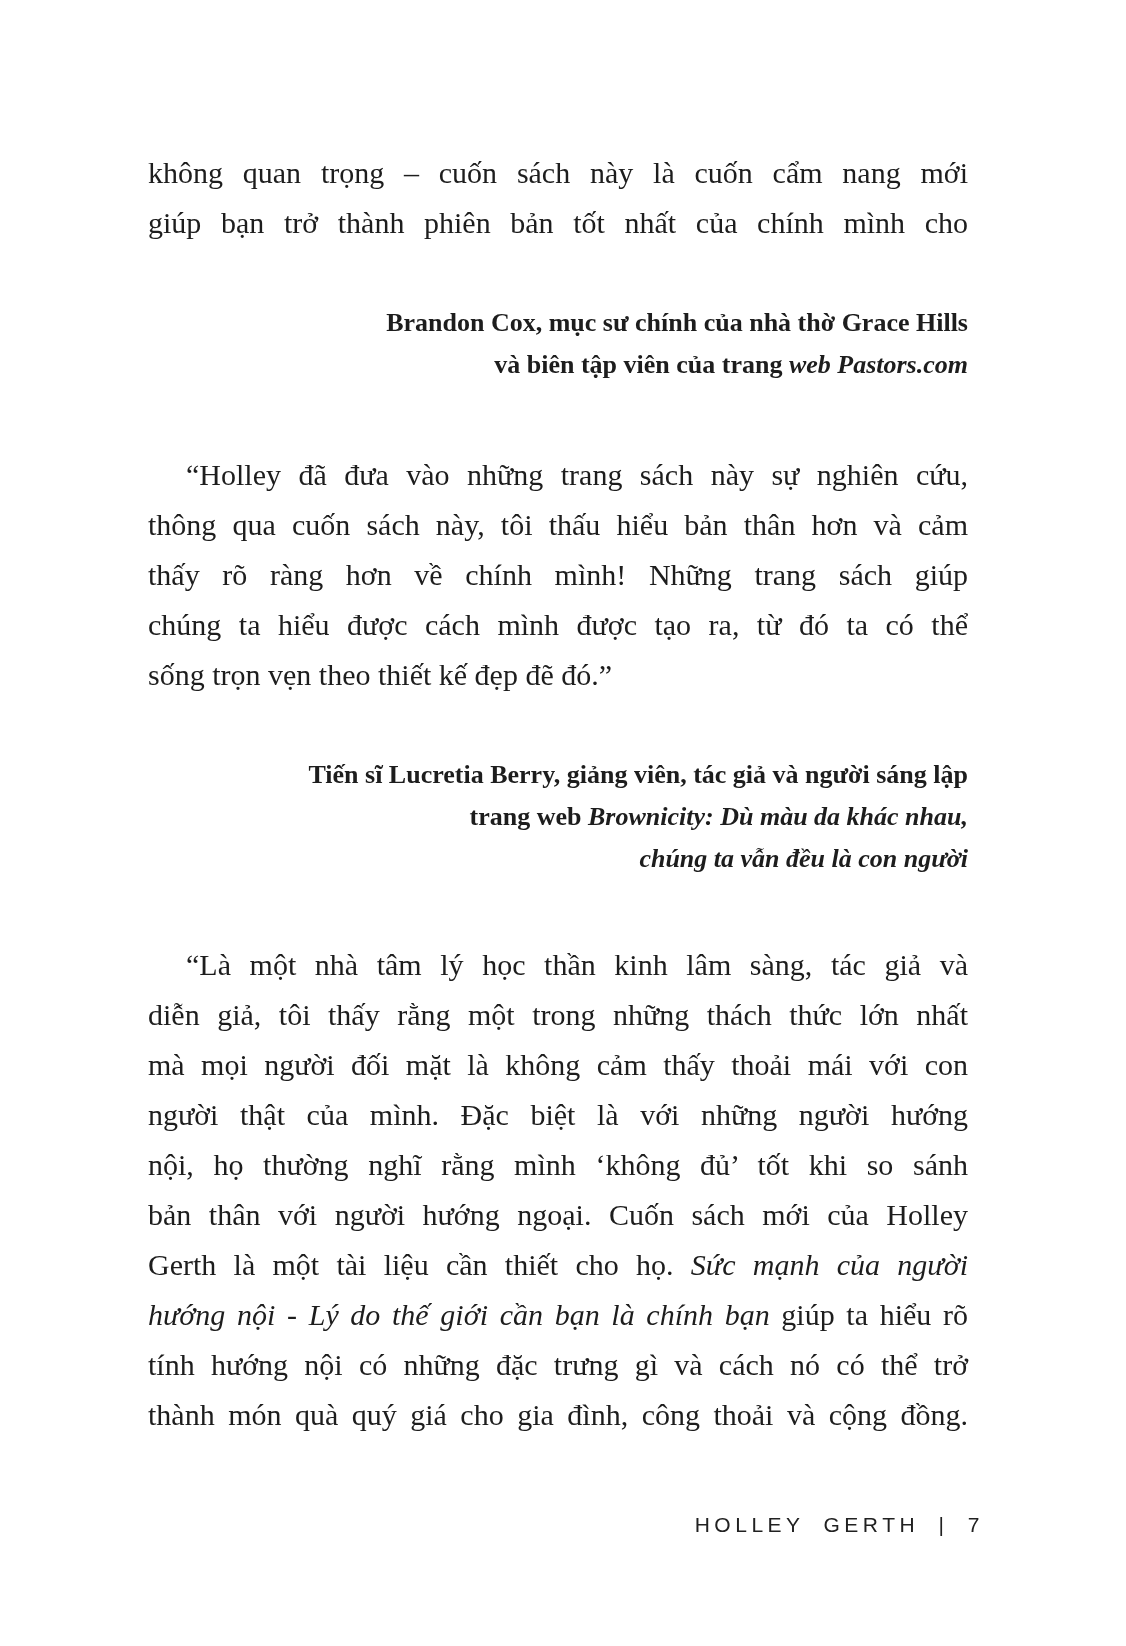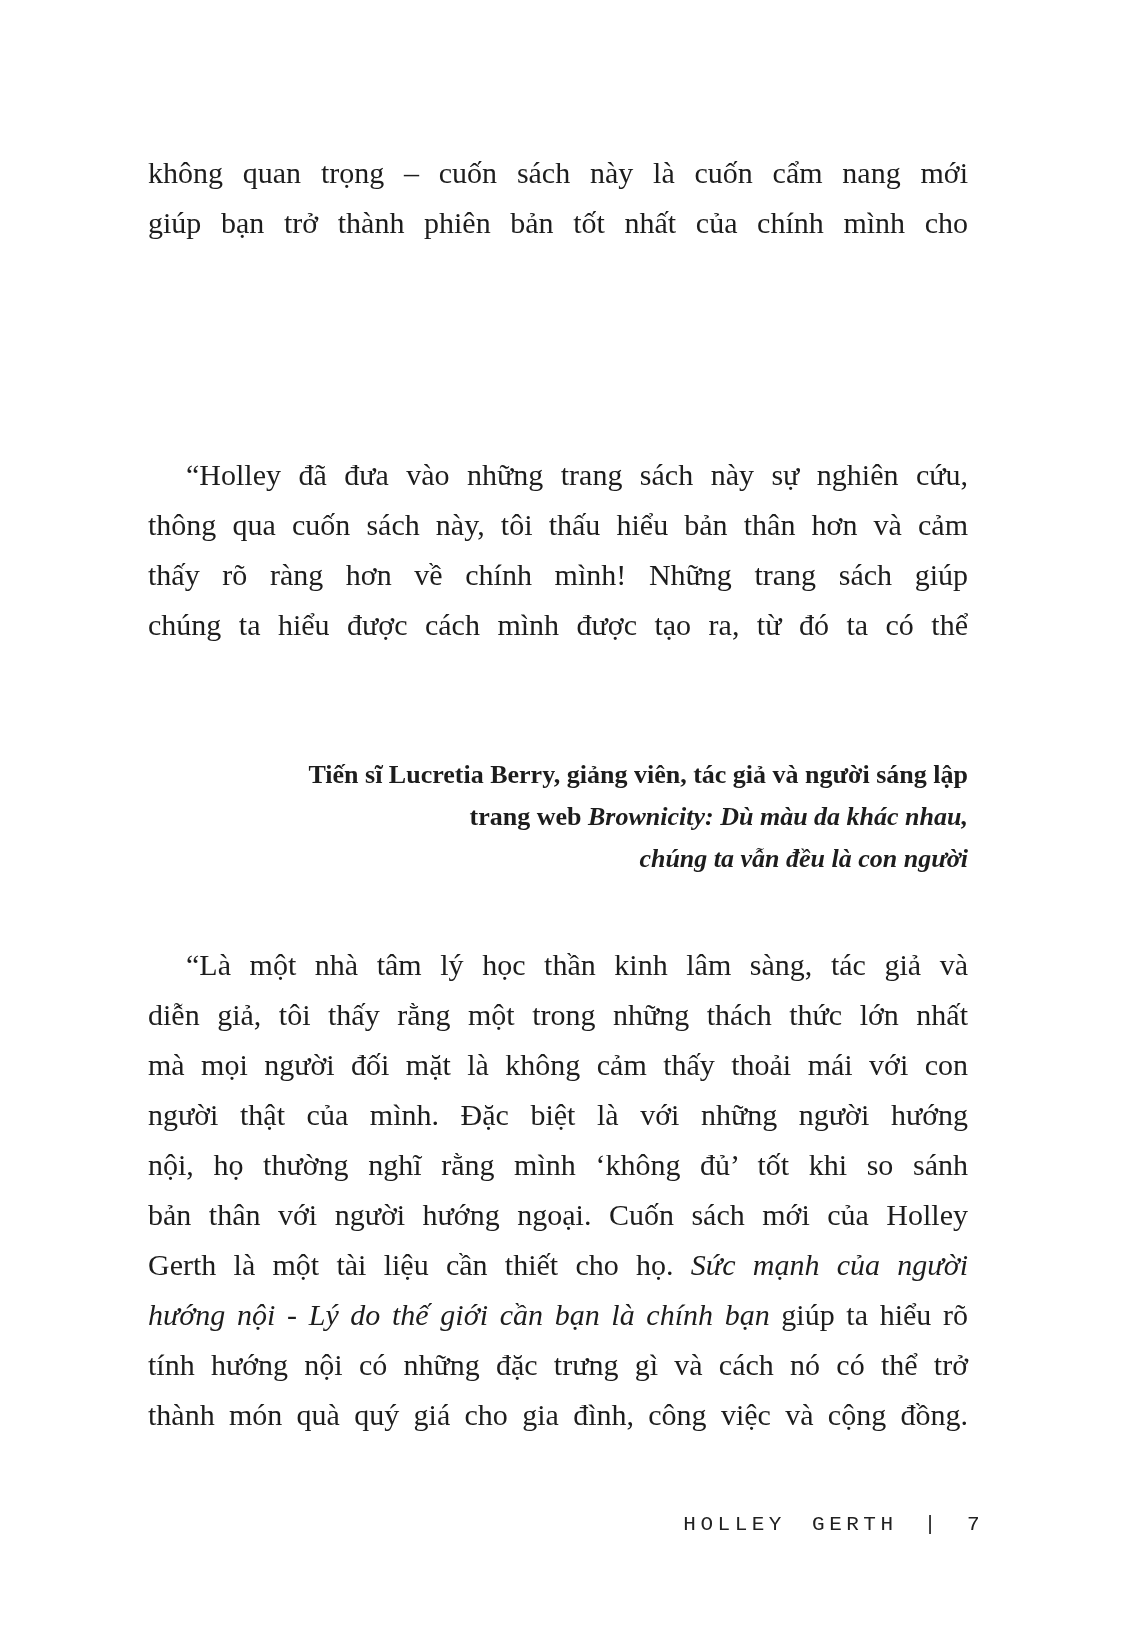--- a/index.html
+++ b/index.html
@@ -50,61 +50,66 @@
   
   [data-section="quote-1"]       { top: 140px; }
   [data-section="attribution-1"] { top: 294px; }
   [data-section="quote-2"]       { top: 442px; }
   [data-section="attribution-2"] { top: 746px; }
   [data-section="quote-3"]       { top: 932px; }
   .page-footer {
     position: absolute;
     top: 1504px;
     right: 154px;
-    font-family: Liberation Mono, monospace;
+    font-family: Liberation Sans, sans-serif;
     font-size: 21px;
     line-height: 26px;
     letter-spacing: 4.5px;
     word-spacing: 9px;
     color: #212121;
     white-space: nowrap;
   }
 </style>
 </head>
 <body>
 
 <div class="page">
 
   <section class="quote" data-section="quote-1">
       <div class="line"><span>không quan trọng – cuốn sách này là cuốn cẩm nang mới</span></div>
       <div class="line"><span>giúp bạn trở thành phiên bản tốt nhất của chính mình cho</span></div>
     </section>
 
+  <section class="attribution" data-section="attribution-1">
+      <div class="line"><span>Brandon Cox, mục sư chính của nhà thờ Grace Hills</span></div>
+      <div class="line"><span>và biên tập viên của trang </span><span class="it">web Pastors.com</span></div>
+    </section>
 
   <section class="quote" data-section="quote-2">
       <div class="line indent"><span>“Holley đã đưa vào những trang sách này sự nghiên cứu,</span></div>
       <div class="line"><span>thông qua cuốn sách này, tôi thấu hiểu bản thân hơn và cảm</span></div>
       <div class="line"><span>thấy rõ ràng hơn về chính mình! Những trang sách giúp</span></div>
       <div class="line"><span>chúng ta hiểu được cách mình được tạo ra, từ đó ta có thể</span></div>
+      <div class="line lastline"><span>sống trọn vẹn theo thiết kế đẹp đẽ đó.”</span></div>
     </section>
 
   <section class="attribution" data-section="attribution-2">
       <div class="line"><span>Tiến sĩ Lucretia Berry, giảng viên, tác giả và người sáng lập</span></div>
       <div class="line"><span>trang web </span><span class="it">Brownicity: Dù màu da khác nhau,</span></div>
       <div class="line"><span class="it">chúng ta vẫn đều là con người</span></div>
     </section>
 
   <section class="quote" data-section="quote-3">
       <div class="line indent"><span>“Là một nhà tâm lý học thần kinh lâm sàng, tác giả và</span></div>
       <div class="line"><span>diễn giả, tôi thấy rằng một trong những thách thức lớn nhất</span></div>
       <div class="line"><span>mà mọi người đối mặt là không cảm thấy thoải mái với con</span></div>
       <div class="line"><span>người thật của mình. Đặc biệt là với những người hướng</span></div>
       <div class="line"><span>nội, họ thường nghĩ rằng mình ‘không đủ’ tốt khi so sánh</span></div>
       <div class="line"><span>bản thân với người hướng ngoại. Cuốn sách mới của Holley</span></div>
       <div class="line"><span>Gerth là một tài liệu cần thiết cho họ. </span><span class="it">Sức mạnh của người</span></div>
       <div class="line"><span class="it">hướng nội - Lý do thế giới cần bạn là chính bạn</span><span> giúp ta hiểu rõ</span></div>
       <div class="line"><span>tính hướng nội có những đặc trưng gì và cách nó có thể trở</span></div>
-      <div class="line"><span>thành món quà quý giá cho gia đình, công việc và cộng đồng.</span></div>
+      <div class="line"><span>thành món quà quý giá cho gia đình, công thoải và cộng đồng.</span></div>
     </section>
 
   <div class="page-footer"><span>HOLLEY GERTH</span> <span>|</span> <span>7</span></div>
 
 </div>
 
 </body></html>

